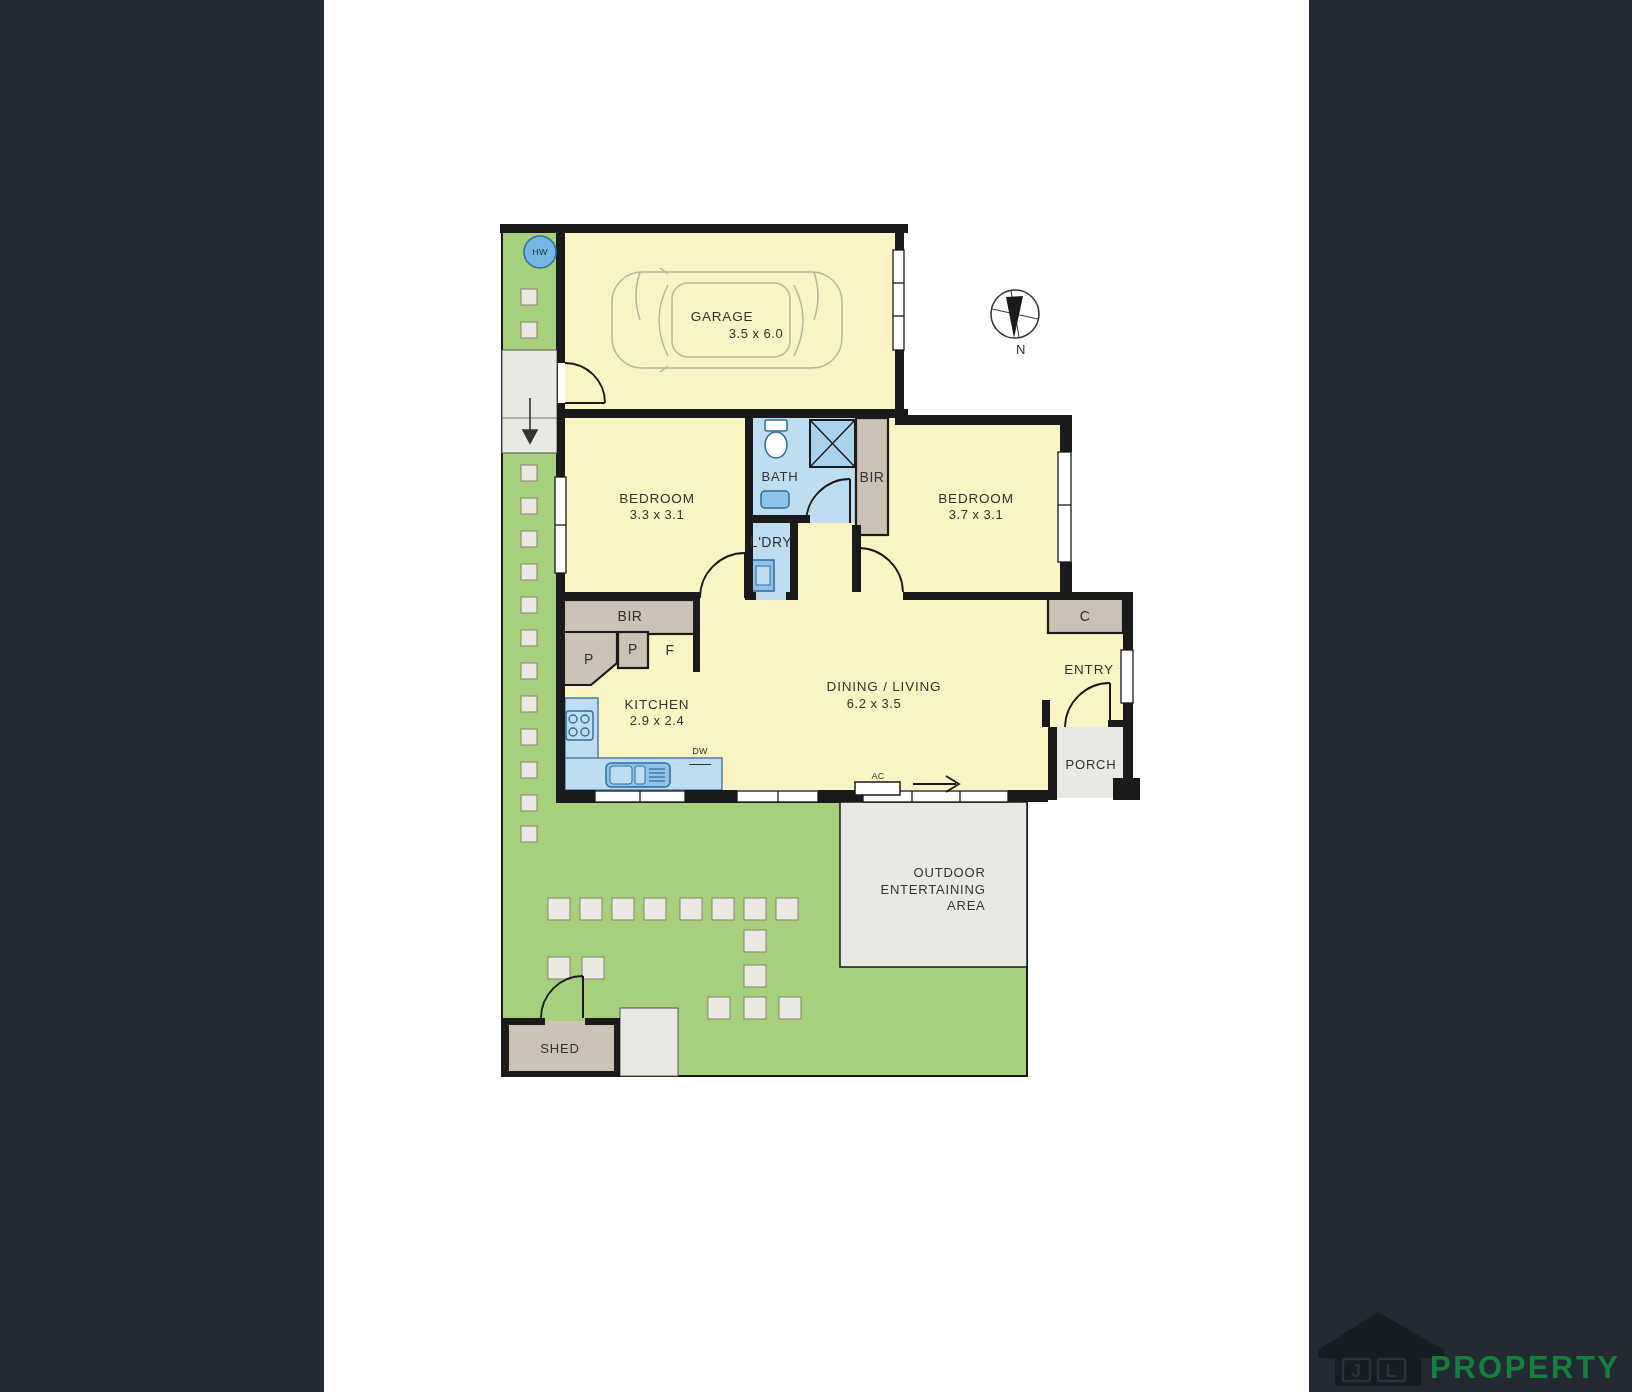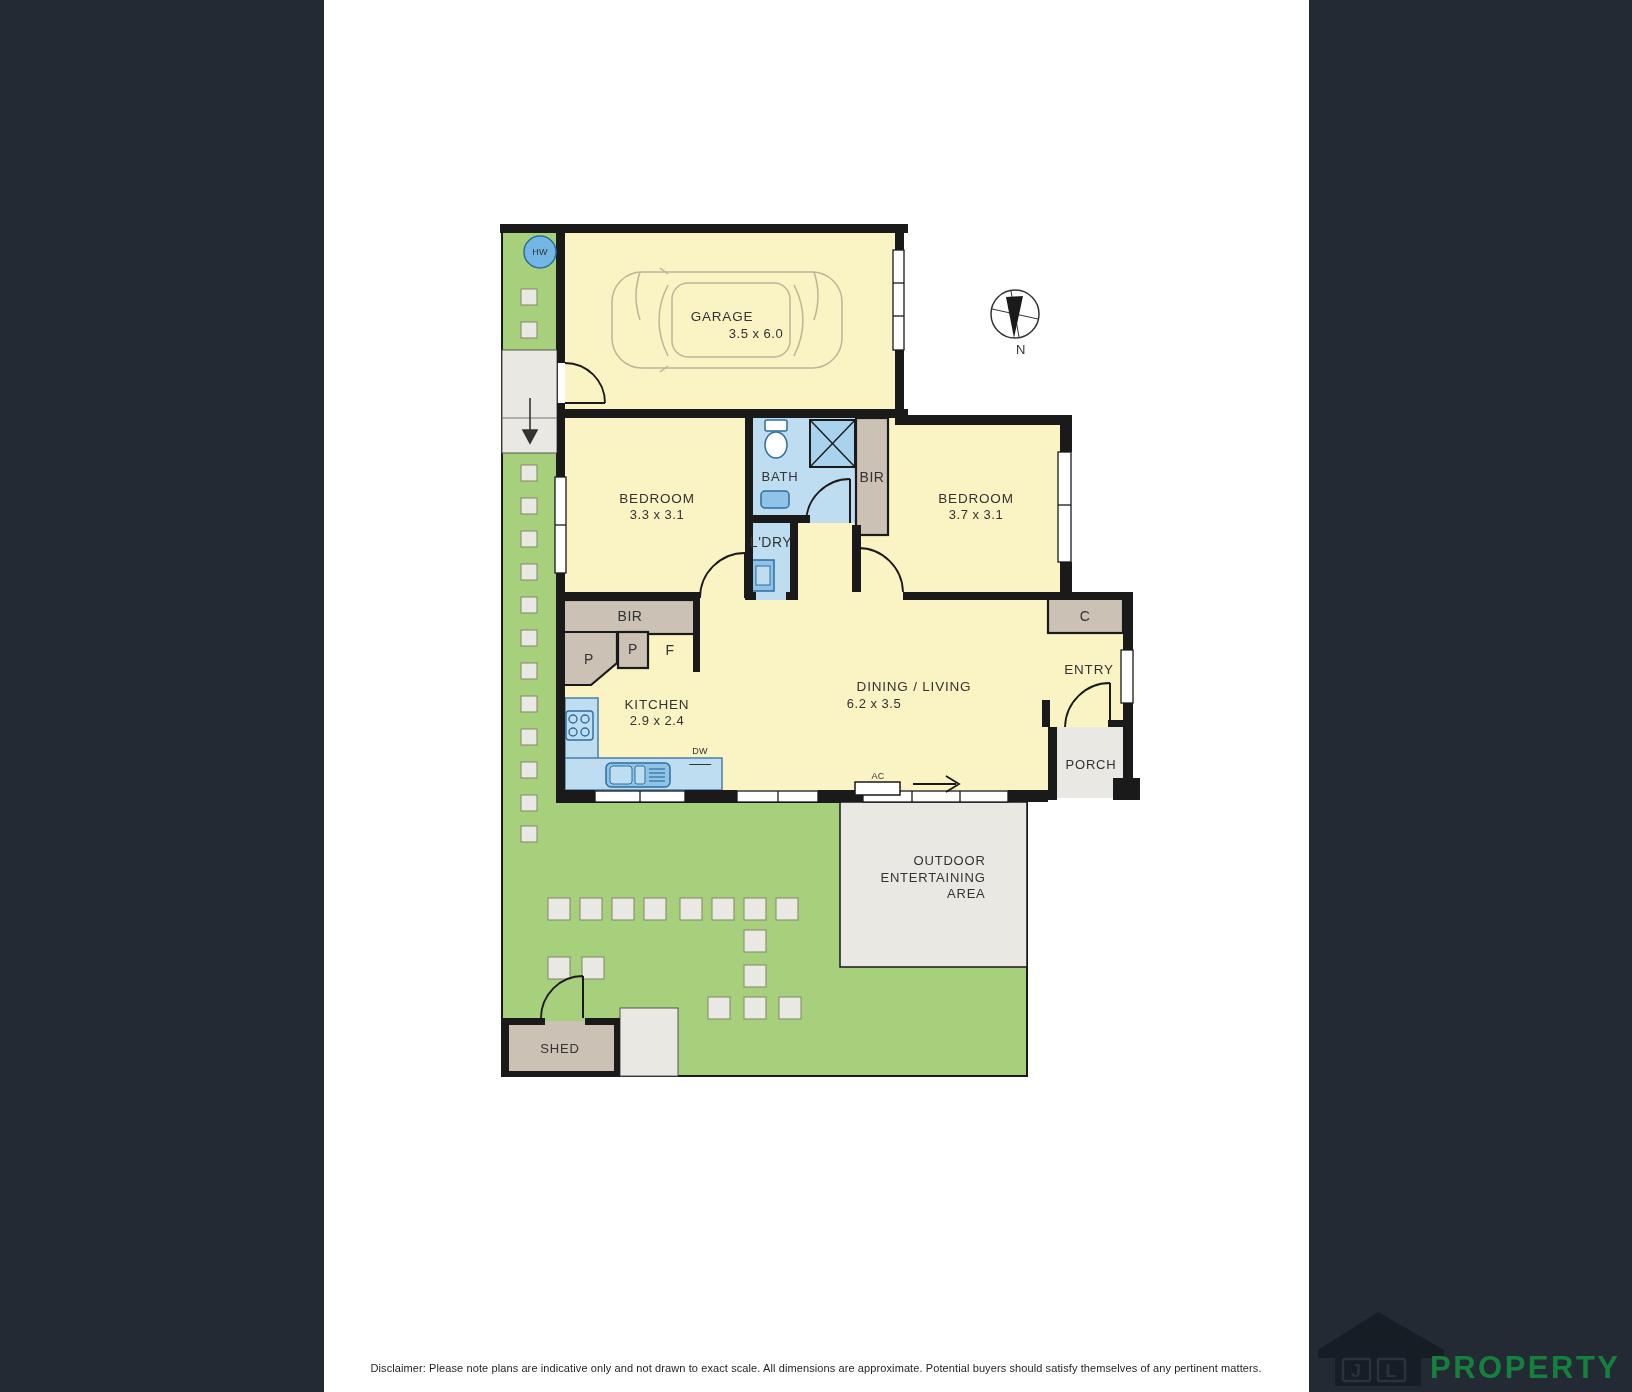--- a/index.html
+++ b/index.html
@@ -9,21 +9,21 @@
   #band-left{left:0;width:324px;}
   #band-right{left:1309px;width:323px;}
   svg.plan{position:absolute;left:0;top:0;}
   .lbl{position:absolute;transform:translate(-50%,-50%);color:#333;white-space:nowrap;
        letter-spacing:0.8px;text-align:right;}
   .room{font-size:13.5px;}
   .dims{font-size:13px;letter-spacing:0.5px;}
   .mid{font-size:13px;}
   .small{font-size:14px;letter-spacing:0.5px;}
   .tiny{font-size:9px;letter-spacing:0.3px;}
-  .outdoor-stack{line-height:16.5px;}
+  .outdoor-stack{line-height:16.5px;margin-top:12px;}
   .dw-underline{border-bottom:1.4px solid #333;padding:0 3px 8px 3px;}
   #disclaimer{position:absolute;left:816px;top:1368px;transform:translate(-50%,-50%);
       font-size:11px;color:#1f1f1f;letter-spacing:0.1px;white-space:nowrap;}
   #brand{position:absolute;left:1318px;top:1308px;width:310px;height:80px;}
   #brand-name{position:absolute;left:112px;top:42px;font-size:31px;font-weight:bold;
       color:#15803d;letter-spacing:2.5px;}
   .jl-letter{font-weight:bold;}
 </style>
 </head>
 <body>
@@ -254,41 +254,40 @@
   <div class="lbl small" style="left:872px;top:477px">BIR</div>
   <div class="lbl small" style="left:771px;top:542px">L'DRY</div>
   <div class="lbl small" style="left:630px;top:616px">BIR</div>
   <div class="lbl small" style="left:589px;top:659px">P</div>
   <div class="lbl small" style="left:633px;top:649px">P</div>
   <div class="lbl small" style="left:670px;top:650px">F</div>
 
   <div class="lbl room" style="left:657px;top:704px">KITCHEN</div>
   <div class="lbl dims" style="left:657px;top:720px">2.9 x 2.4</div>
 
-  <div class="lbl room" style="left:914px;top:686px">DINING / LIVING</div>
+  <div class="lbl room" style="left:884px;top:686px">DINING / LIVING</div>
   <div class="lbl dims" style="left:874px;top:703px">6.2 x 3.5</div>
 
   <div class="lbl small" style="left:1085px;top:616px">C</div>
   <div class="lbl room" style="left:1089px;top:669px">ENTRY</div>
   <div class="lbl mid" style="left:1091px;top:764px">PORCH</div>
 
   <div class="lbl tiny" style="left:700px;top:751px"><span class="dw-underline">DW</span></div>
   <div class="lbl tiny" style="left:878px;top:776px">AC</div>
   <div class="lbl tiny" style="left:540px;top:252px">HW</div>
 
   <div class="lbl mid outdoor-stack" style="left:933px;top:878px">
     <span>OUTDOOR</span><br>
     <span>ENTERTAINING</span><br>
     <span>AREA</span>
   </div>
 
   <div class="lbl mid" style="left:560px;top:1048px">SHED</div>
   <div class="lbl mid" style="left:1021px;top:349px">N</div>
 
-  <div id="disclaimer">Disclaimer: Please note plans are indicative only and not drawn to exact scale. All dimensions are approximate. Potential buyers should satisfy themselves of any pertinent matters.</div>
 
   <div id="brand">
     <svg width="130" height="80" viewBox="0 0 130 80">
       <polygon points="60,4 126,42 126,50 0,50 0,42" fill="#171d24"></polygon>
       <rect x="17" y="46" width="86" height="32" fill="#171d24"></rect>
       <rect x="25" y="51" width="27" height="22" rx="2" fill="none" stroke="#2b323b" stroke-width="2.5"></rect>
       <rect x="60" y="51" width="27" height="22" rx="2" fill="none" stroke="#2b323b" stroke-width="2.5"></rect>
       <text x="38" y="69" text-anchor="middle" font-family="Liberation Sans, sans-serif" font-size="18" font-weight="bold" fill="#2b323b" class="jl-letter" id="logo-j">J</text>
       <text x="73" y="69" text-anchor="middle" font-family="Liberation Sans, sans-serif" font-size="18" font-weight="bold" fill="#2b323b" class="jl-letter" id="logo-l">L</text>
     </svg>

